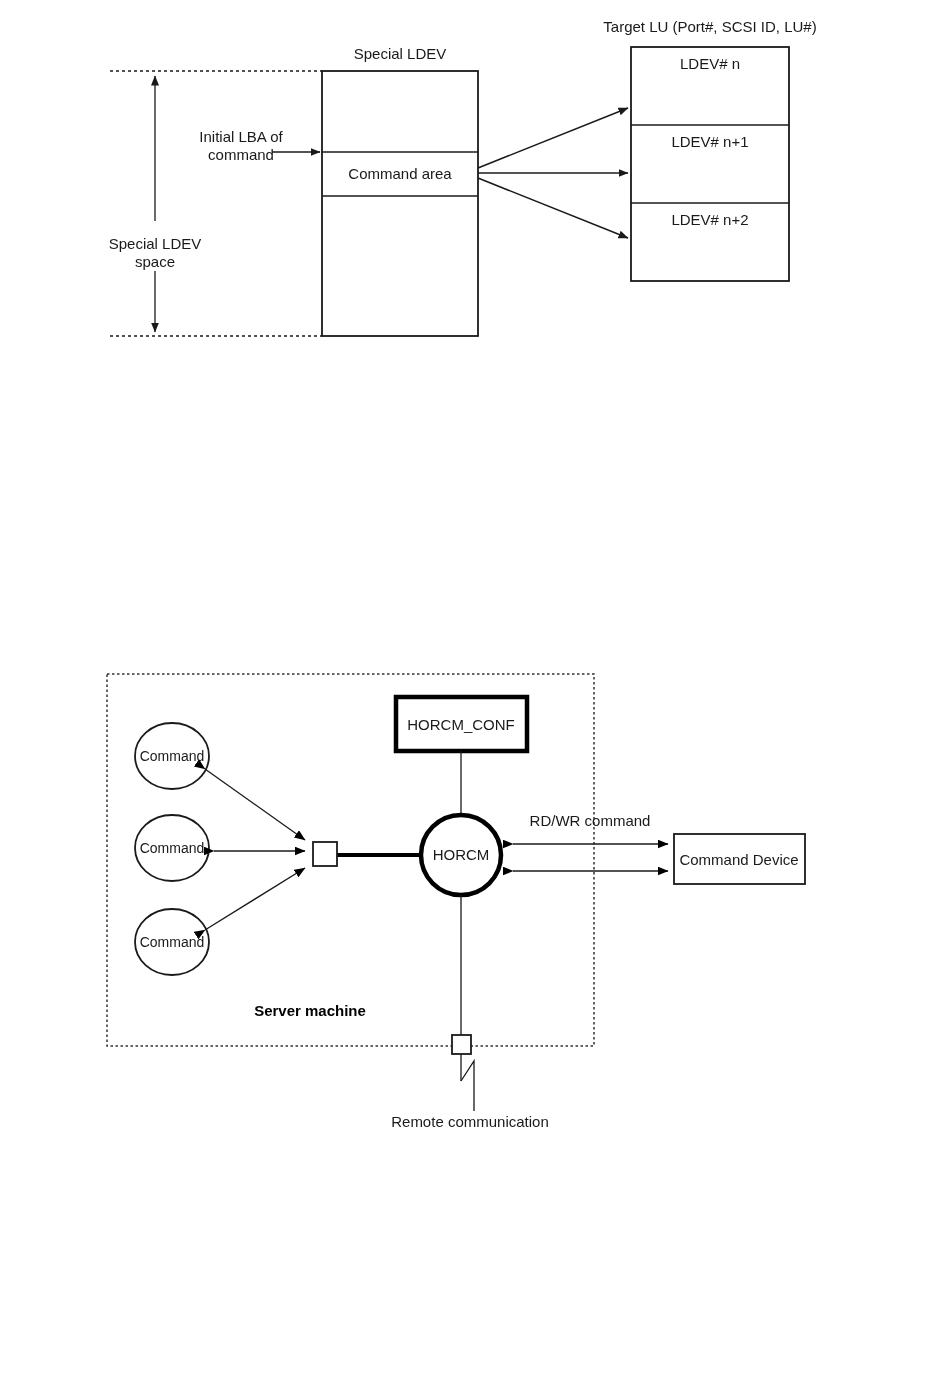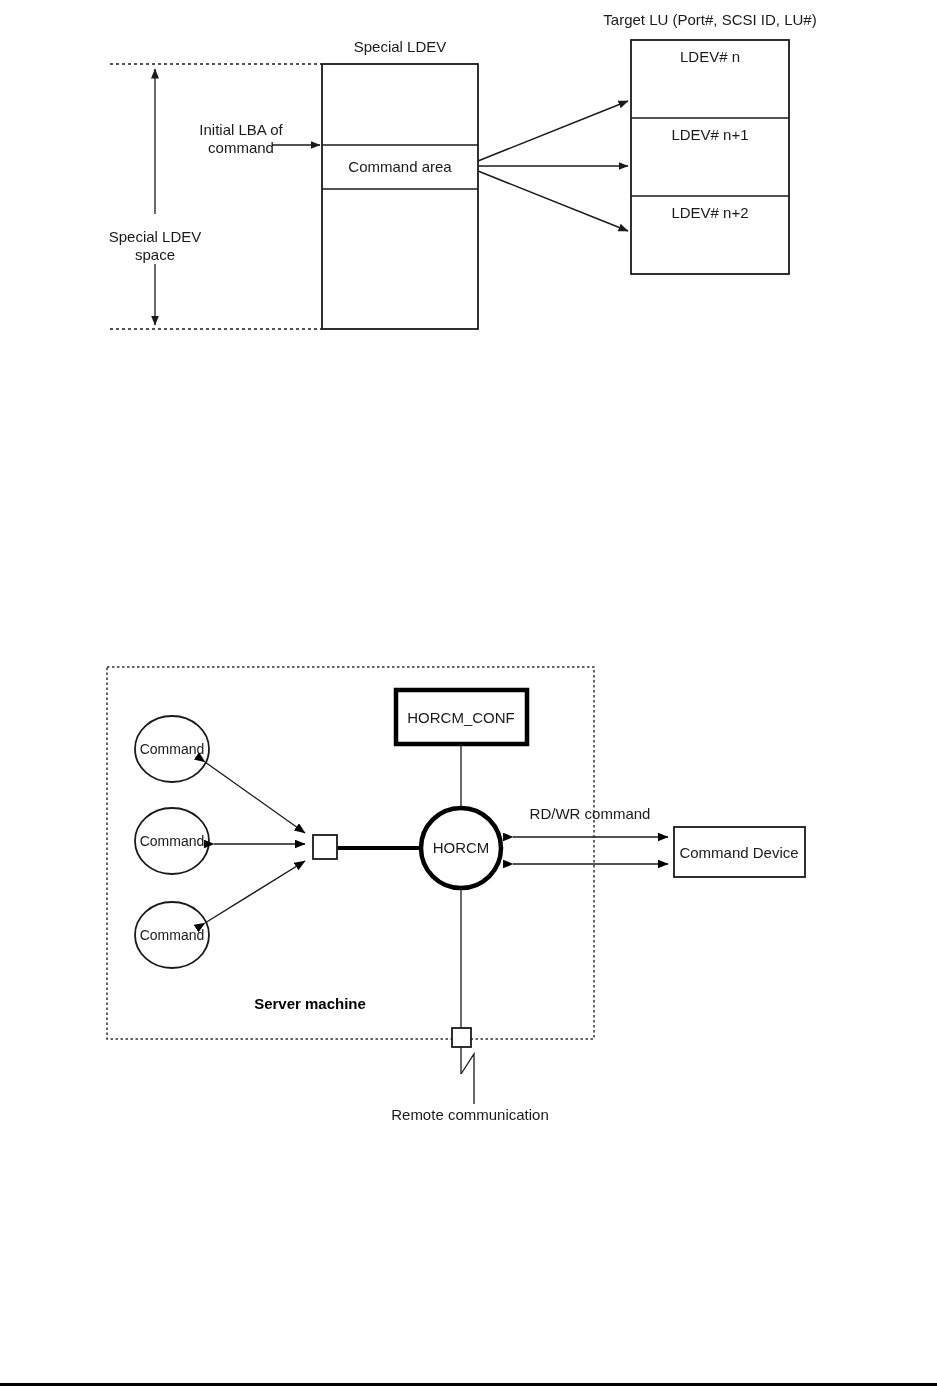--- a/index.html
+++ b/index.html
@@ -10,21 +10,21 @@
   body {
     width: 937px;
     height: 1387px;
     position: relative;
     font-family: "Liberation Sans", sans-serif;
     color: #000000;
     overflow: hidden;
   }
   .page {
     position: absolute;
-    left: 0; top: 9px;
+    left: 0; top: 16px;
     width: 937px;
     height: 1201px;
   }
   svg {
     display: block;
   }
   .dtext {
     font-family: "Liberation Sans", sans-serif;
     font-size: 15px;
     fill: #1a1a1a;

